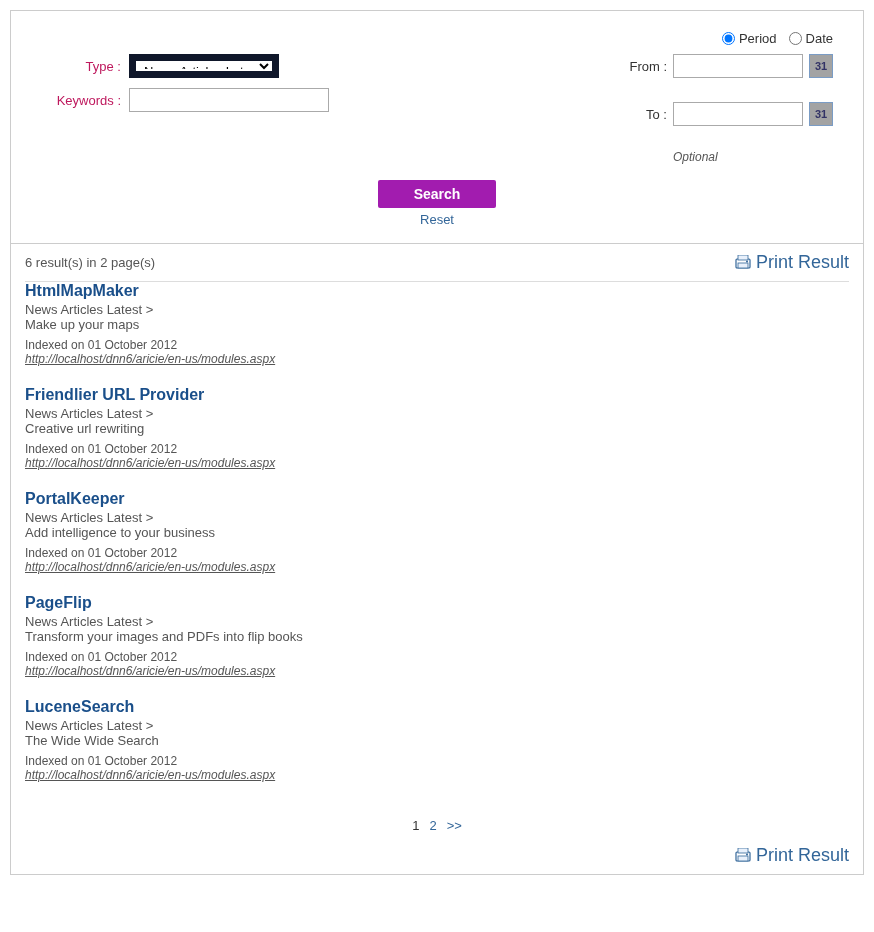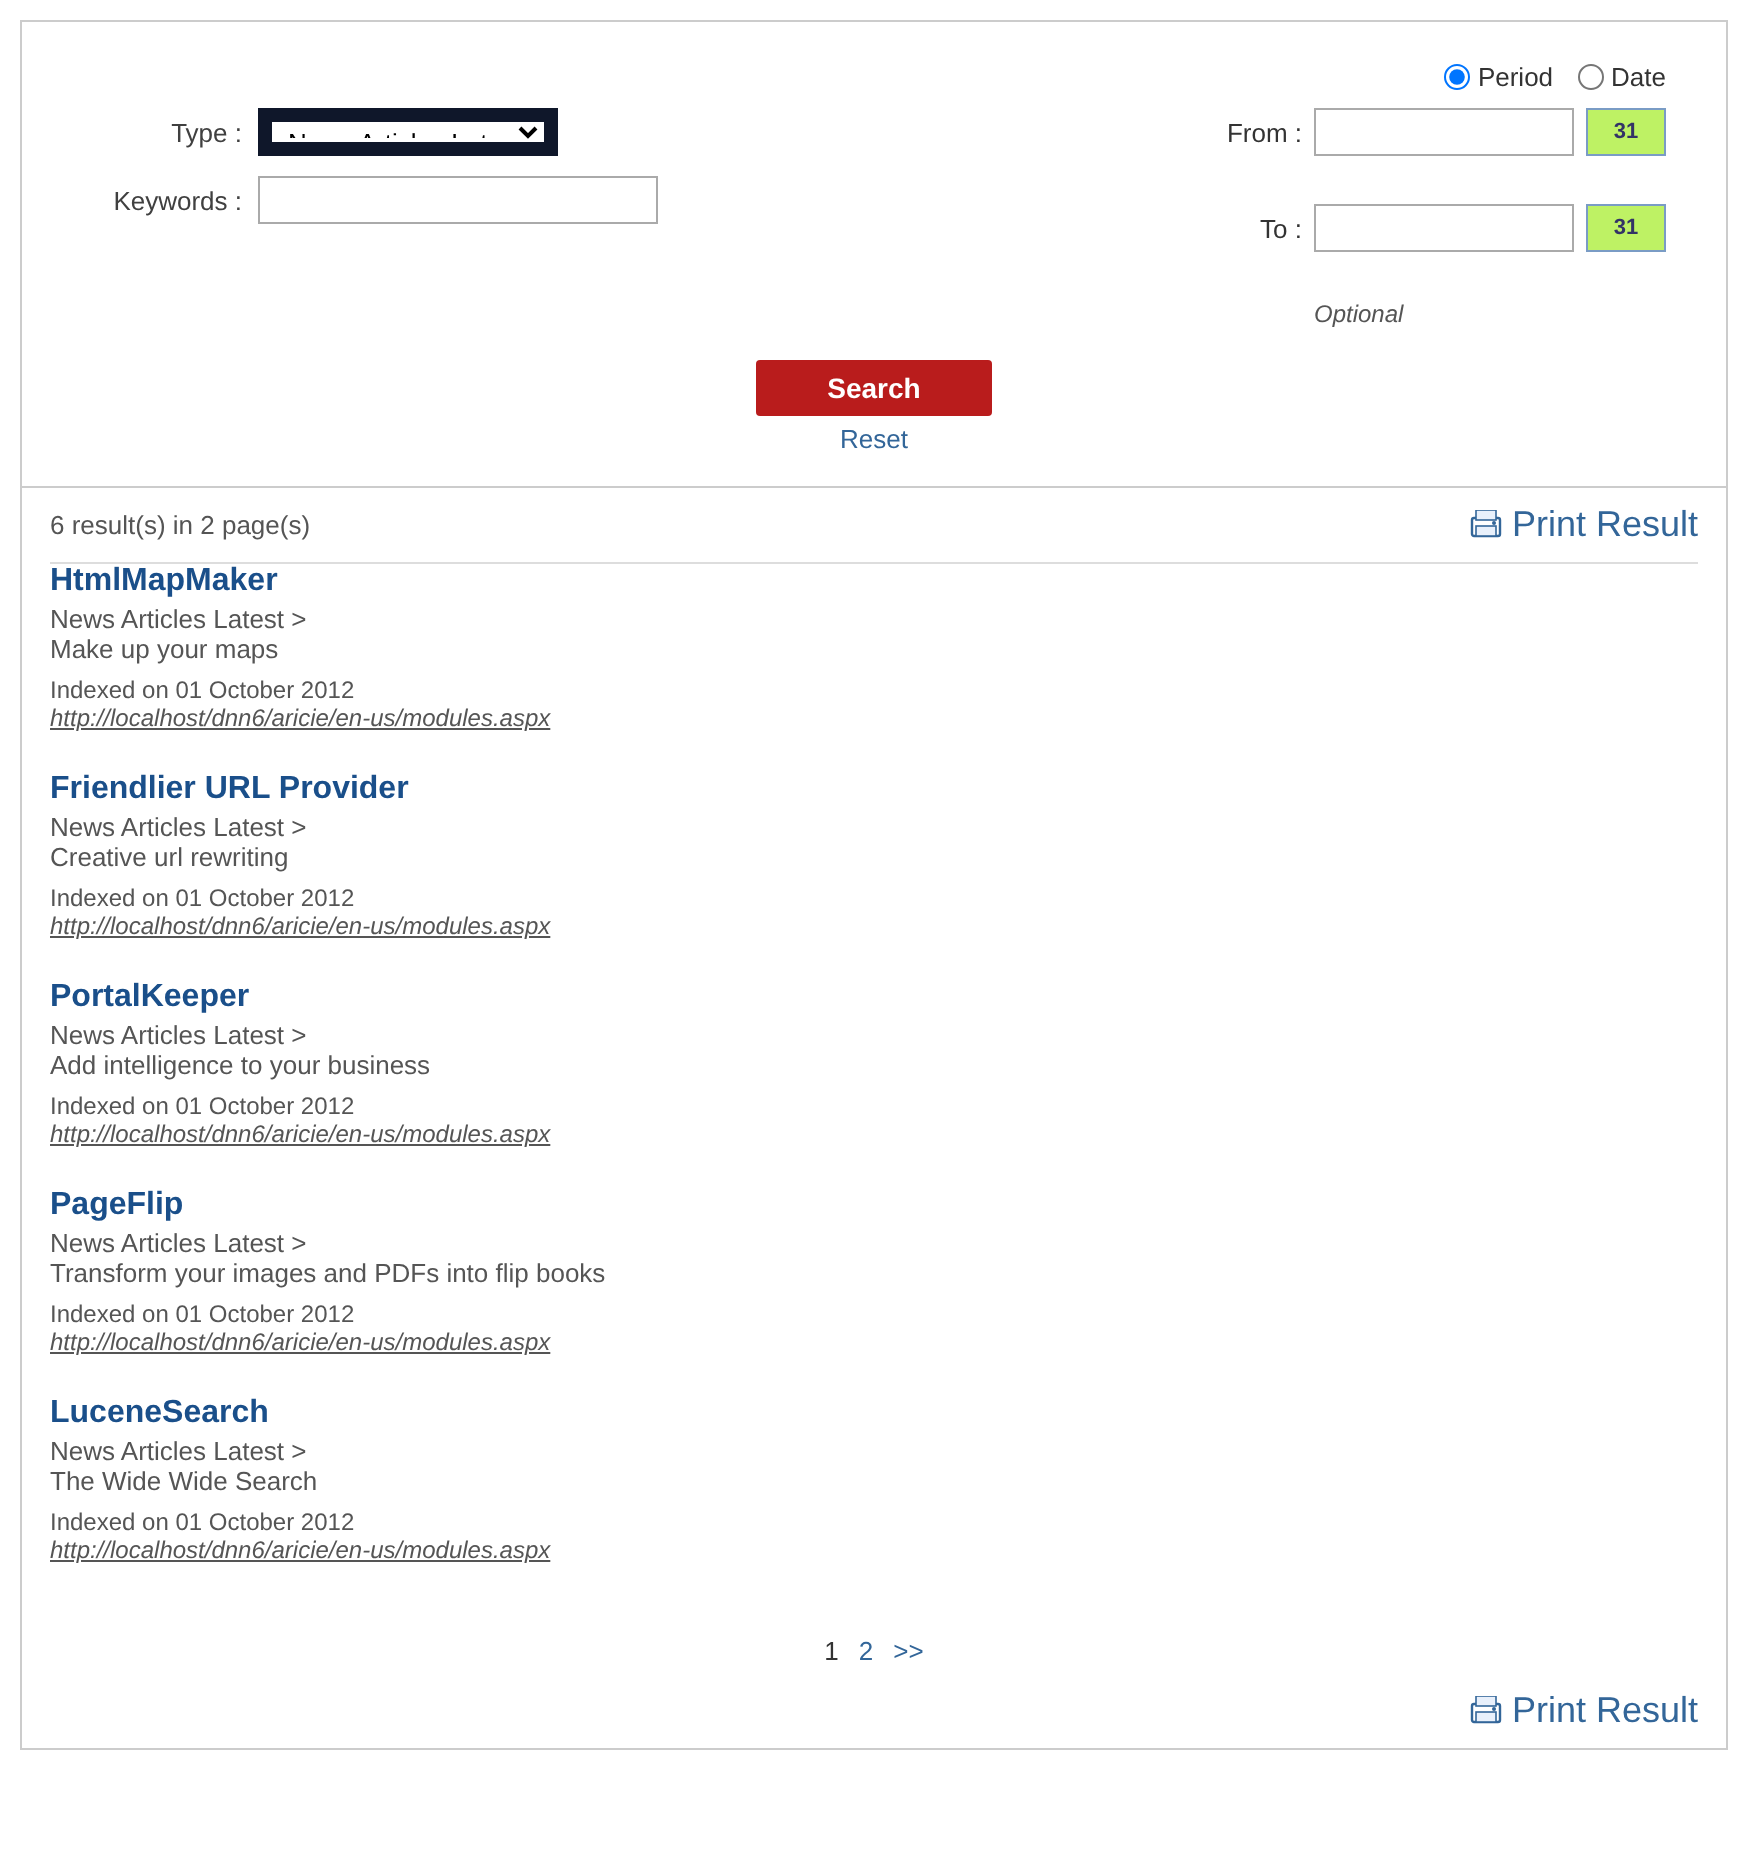--- a/index.html
+++ b/index.html
@@ -48,21 +48,21 @@
       gap: 10px;
     }
     .field-row {
       display: flex;
       align-items: center;
       gap: 8px;
     }
     .field-label {
       text-align: right;
       width: 80px;
-      color: #404040;
+      color: #be185d;
       font-size: 13px;
     }
     .field-input {
       border: 1px solid #aaa;
       padding: 3px 5px;
       font-size: 13px;
       height: 24px;
     }
     .type-select {
       border: 7px solid #0f172a;
@@ -96,41 +96,41 @@
       border: 1px solid #aaa;
       padding: 3px 5px;
       font-size: 13px;
       height: 24px;
       width: 130px;
     }
     .cal-btn {
       display: inline-flex;
       align-items: center;
       justify-content: center;
-      width: 40px;
+      width: 24px;
       height: 24px;
       border: 1px solid #7a9cc5;
-      background: #bef264;
+      background: #a3a3a3;
       cursor: pointer;
       font-size: 11px;
       color: #336;
       font-weight: bold;
     }
     .optional-text {
       font-style: italic;
       color: #555;
       font-size: 12px;
       margin-left: 56px;
     }
     .search-buttons {
       text-align: center;
       margin-top: 16px;
     }
     .search-btn {
-      background: #b91c1c;
+      background: #a21caf;
       color: #fff;
       border: none;
       padding: 6px 36px;
       font-size: 14px;
       font-weight: bold;
       cursor: pointer;
       border-radius: 2px;
     }
     .reset-link {
       display: block;

